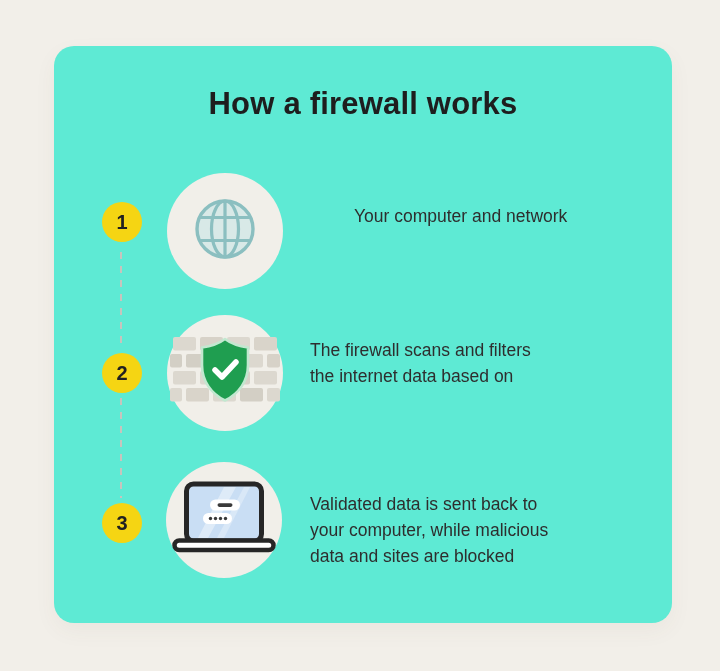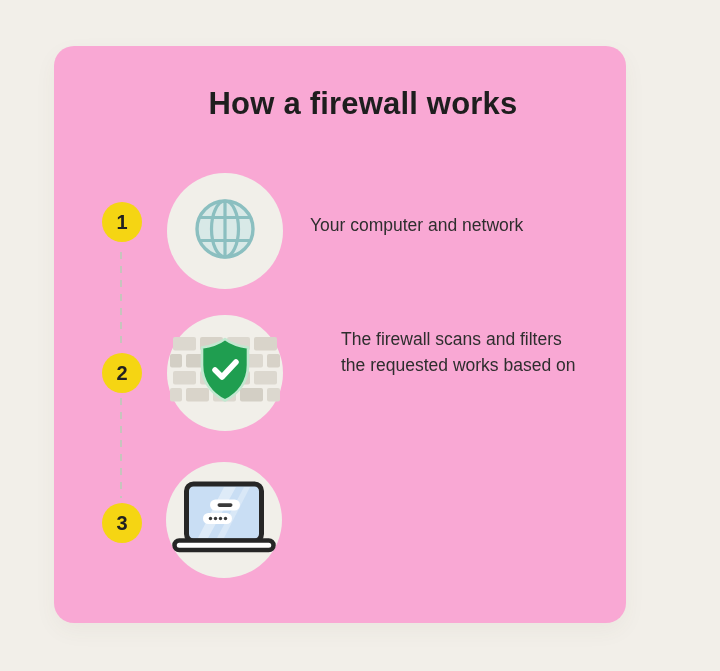--- a/index.html
+++ b/index.html
@@ -5,22 +5,22 @@
   * { margin: 0; padding: 0; box-sizing: border-box; }
   html, body {
     width: 720px; height: 671px;
     font-family: "Liberation Sans", "DejaVu Sans", sans-serif;
     background: #f2efe9;
     overflow: hidden;
   }
   .stage { position: relative; width: 720px; height: 671px; background: #f2efe9; }
   .card {
     position: absolute; left: 54px; top: 46px;
-    width: 572px; height: 577px;
-    background: #f9a8d4; border-radius: 20px;
+    width: 618px; height: 577px;
+    background: #5eead4; border-radius: 20px;
     box-shadow: 0 8px 22px rgba(90,80,60,0.05);
   }
   .title {
     position: absolute; left: 0; top: 40px; width: 618px;
     text-align: center;
     font-size: 31px; font-weight: 700; color: #1e1e1e;
     letter-spacing: 0.2px;
   }
   .badge {
     position: absolute; width: 40px; height: 40px; border-radius: 50%;
@@ -45,22 +45,22 @@
     z-index: 2;
   }
   .ic1 { left: 113px; top: 127px; }
   .ic2 { left: 113px; top: 269px; }
   .ic3 { left: 112px; top: 416px; }
   .step-text {
     position: absolute; left: 256px;
     font-size: 17.5px; line-height: 26px; color: #2e2e2e;
     z-index: 2; white-space: nowrap;
   }
-  .t1 { top: 166px; }
-  .t2 { top: 280px; margin-left: 31px; }
+  .t1 { top: 157px; margin-left: 44px; }
+  .t2 { top: 291px; }
   .t3 { top: 445px; }
 </style>
 </head>
 <body>
 
 <div class="stage">
   <div class="card">
 
     <div class="title">How a firewall works</div>
 
@@ -141,17 +141,22 @@
           <rect x="2.5" y="59.5" width="99" height="9.5" rx="4.75" fill="#ffffff" stroke="#262626" stroke-width="4.5"></rect>
         </svg>
       </span>
     </div>
 
     <div class="step-text t1">
       <div>Your computer and network</div>
     </div>
     <div class="step-text t2">
       <div>The firewall scans and filters</div>
-      <div>the requested works based on</div>
+      <div>the internet data based on</div>
+    </div>
+    <div class="step-text t3">
+      <div>Validated data is sent back to</div>
+      <div>your computer, while malicious</div>
+      <div>data and sites are blocked</div>
     </div>
 
   </div>
 </div>
 
 </body></html>

